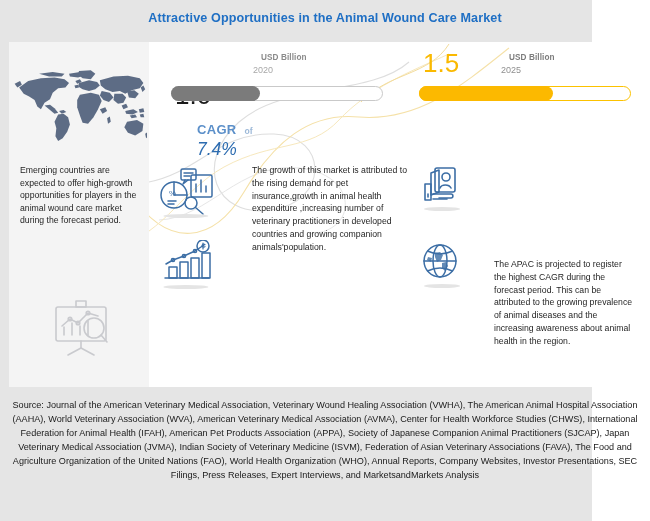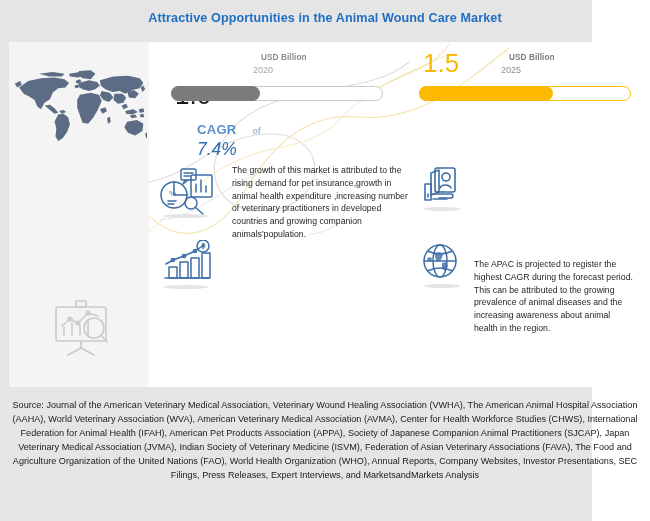--- a/index.html
+++ b/index.html
@@ -150,35 +150,36 @@
   .cagr-label {
     font-size: 13px;
     font-weight: bold;
     color: #5b8fc9;
     letter-spacing: 0.3px;
   }
   .cagr-of {
     font-size: 8.6px;
     font-weight: bold;
     color: #9db9d8;
-    margin-left: 16px;
+    margin-left: 8px;
   }
   .cagr-value {
     font-size: 17.5px;
     color: #2d6cb0;
     line-height: 21px;
     margin-top: 1px;
   }
 
   
   .block { position: absolute; }
   .block-text {
     font-size: 8.7px;
     line-height: 12.8px;
     color: #1f1f1f;
+    margin-left: 20px;
   }
   .icon-slot { position: absolute; }
 
   .blk-mid1      { left: 223px; top: 122px; width: 178px; }
   .blk-mid2      { left: 223px; top: 244px; width: 178px; }
   .blk-right1    { left: 465px; top: 123px; width: 162px; }
   .blk-right2    { left: 465px; top: 216px; width: 162px; }
 
   .icon-chart    { left: 148px; top: 123px; width: 58px; height: 50px; }
   .icon-growth   { left: 148px; top: 198px; width: 58px; height: 46px; }
@@ -267,20 +268,21 @@
 
             <path d="M296 146 L302 142 L304 152 L298 156 Z"></path>
 
             <path d="M286 44 L292 40 L296 48 L290 54 Z"></path>
 
             <path d="M140 40 L148 38 L150 44 L142 46 Z"></path>
           </g>
         </svg>
       </div>
 
+      <div class="sidebar-note">Emerging countries are expected to offer high-growth opportunities for players in the animal wound care market during the forecast period.</div>
 
       <div class="sidebar-icon">
         <svg viewBox="0 0 66 62" width="66" height="62">
           <g fill="none" stroke="#c9cace" stroke-width="1.6" stroke-linecap="round" stroke-linejoin="round">
             <rect x="8" y="12" width="50" height="34" rx="2"></rect>
             <path d="M28 6 h10 v6 h-10 z"></path>
             <path d="M33 46 v7"></path>
             <path d="M33 53 L20 60 M33 53 L46 60"></path>
             <path d="M16 40 v-8 M24 40 v-12 M32 40 v-9 M40 40 v-14"></path>
             <path d="M14 31 L22 24 L30 28 L40 18 L50 21"></path>

